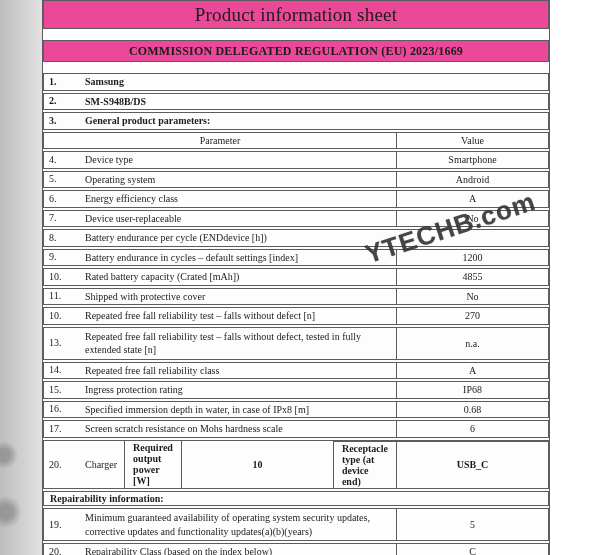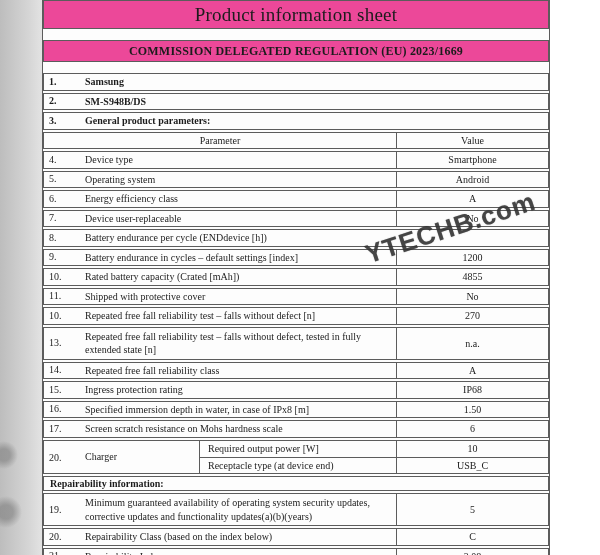--- a/index.html
+++ b/index.html
@@ -49,21 +49,21 @@
     width: 152px; border-left: 1px solid #5c5c5c;
     display: flex; align-items: center; justify-content: center; text-align: center;
     padding: 1px 3px;
   }
   .bold { font-weight: bold; }
   .cell-full { flex: 1; display: flex; align-items: center; padding: 1px 6px; }
   .charger-label {
     width: 155px; position: relative; display: flex; align-items: center;
     padding: 1px 4px 1px 41px;
   }
-  .charger-right { flex: 1; display: flex; flex-direction: column; }
+  .charger-right { flex: 1; display: flex; flex-direction: row; font-weight: bold; }
   .sub { display: flex; flex: 1; min-height: 16px; }
   .sub + .sub { border-top: 1px solid #5c5c5c; }
   .sub-param {
     flex: 1; border-left: 1px solid #5c5c5c; padding: 1px 8px;
     display: flex; align-items: center;
   }
   .watermark {
     position: absolute; left: 366px; top: 240px; z-index: 6;
     transform: rotate(-18deg); transform-origin: left center;
     font-family: "Liberation Sans", sans-serif; font-weight: bold;
@@ -189,21 +189,21 @@
         <span class="num">15.</span>
         <span>Ingress protection rating</span>
       </div>
     <div class="cell-val">IP68</div>
   </div>
   <div class="row">
     <div class="cell-main">
         <span class="num">16.</span>
         <span>Specified immersion depth in water, in case of IPx8 [m]</span>
       </div>
-    <div class="cell-val">1.50</div>
+    <div class="cell-val">0.68</div>
   </div>
   <div class="row">
     <div class="cell-main">
         <span class="num">17.</span>
         <span>Screen scratch resistance on Mohs hardness scale</span>
       </div>
     <div class="cell-val">6</div>
   </div>
 
   <div class="row tall">

